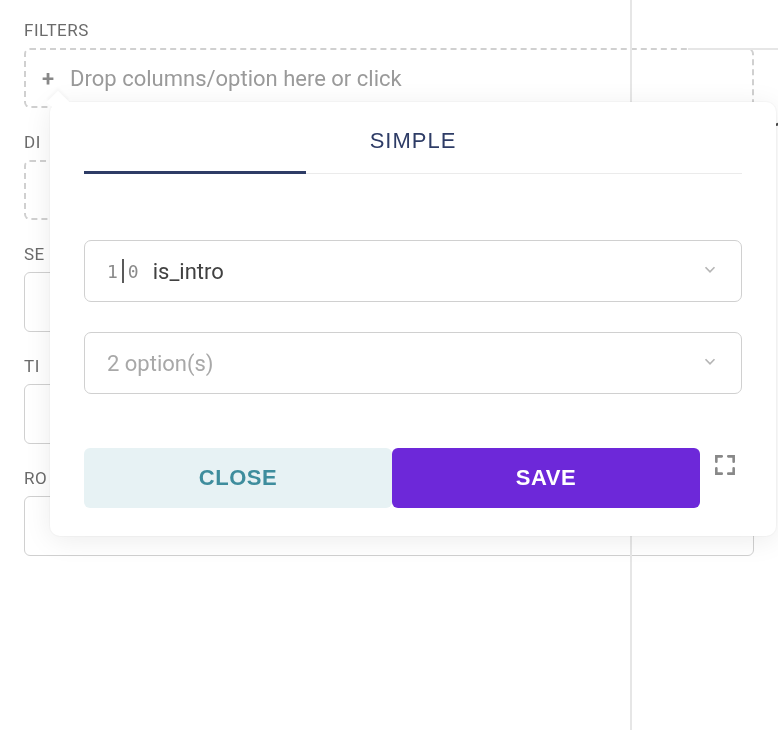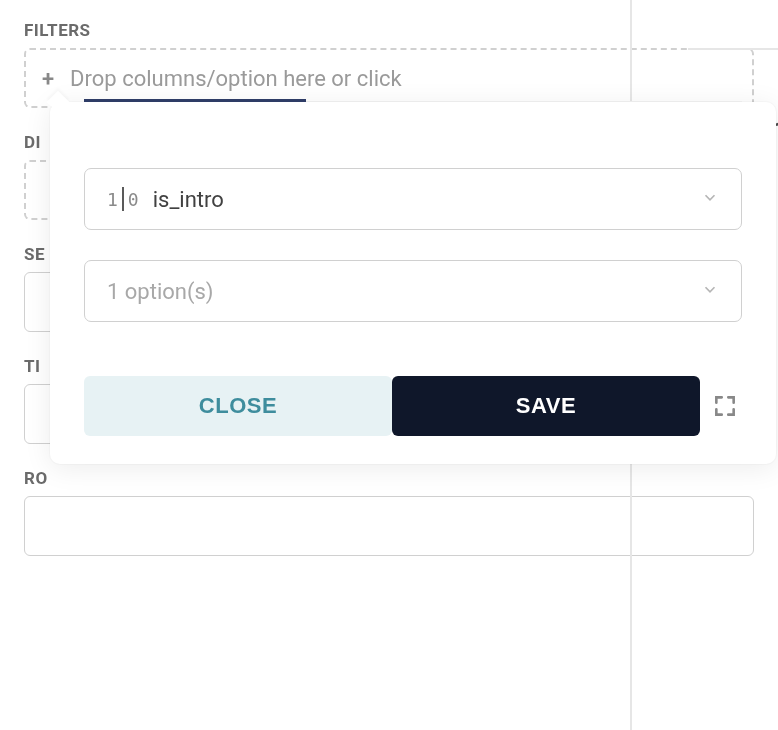--- a/index.html
+++ b/index.html
@@ -16,21 +16,21 @@
     
     .bg-sections {
       padding: 20px 24px;
       position: absolute;
       top: 0;
       left: 0;
       right: 0;
     }
     .bg-label {
       font-size: 17px;
-      font-weight: 700;
+      font-weight: 400;
       color: #6b6b6b;
       letter-spacing: 0.5px;
       margin-top: 24px;
       margin-bottom: 8px;
     }
     .bg-label:first-child { margin-top: 0; }
     .bg-dropzone {
       border: 2px dashed #d0d0d0;
       border-radius: 6px;
       padding: 15px 16px;
@@ -170,34 +170,34 @@
     .col-prefix .sep {
       width: 2px;
       height: 24px;
       background: #5a5a5a;
       margin: 0 4px;
     }
 
     .actions {
       display: flex;
       padding: 24px 34px 28px;
-      align-items: center;
+      align-items: flex-start;
     }
     .btn {
       flex: 1;
       height: 60px;
       border-radius: 6px;
       font-size: 22px;
       font-weight: 700;
       letter-spacing: 0.5px;
       border: none;
       cursor: pointer;
     }
     .btn-close { background: #e7f2f4; color: #3e8d9d; }
-    .btn-save { background: #0f172a; color: #fff; }
+    .btn-save { background: #6d28d9; color: #fff; }
     .btn-expand {
       width: 34px;
       height: 34px;
       display: flex;
       align-items: center;
       justify-content: center;
       cursor: pointer;
       color: #777;
       flex: none;
       margin-left: 8px;
@@ -226,41 +226,42 @@
   <div class="bg-solidbox"></div>
 </div>
 
 <div class="vert-divider"></div>
 <div class="hr-right"></div>
 <div class="ou-text">OU</div>
 
 <div class="popover">
   <div class="tabs">
     <div class="tab-border"></div>
+    <button class="tab active">SIMPLE</button>
     <div class="tab-underline"></div>
   </div>
 
   <div class="form-body">
     <div class="select">
       <span class="col-prefix">
         <span>1</span>
         <span class="sep"></span>
         <span>0</span>
       </span>
       <span>is_intro</span>
       <span class="chevron">
         <svg width="18" height="18" viewBox="0 0 24 24" fill="none" stroke="#b5b5b5" stroke-width="2.2">
             <polyline points="6 9 12 15 18 9"></polyline>
           </svg>
       </span>
     </div>
 
 
     <div class="select placeholder">
-      <span>1 option(s)</span>
+      <span>2 option(s)</span>
       <span class="chevron">
         <svg width="18" height="18" viewBox="0 0 24 24" fill="none" stroke="#b5b5b5" stroke-width="2.2">
             <polyline points="6 9 12 15 18 9"></polyline>
           </svg>
       </span>
     </div>
   </div>
 
   <div class="actions">
     <button class="btn btn-close">CLOSE</button>

